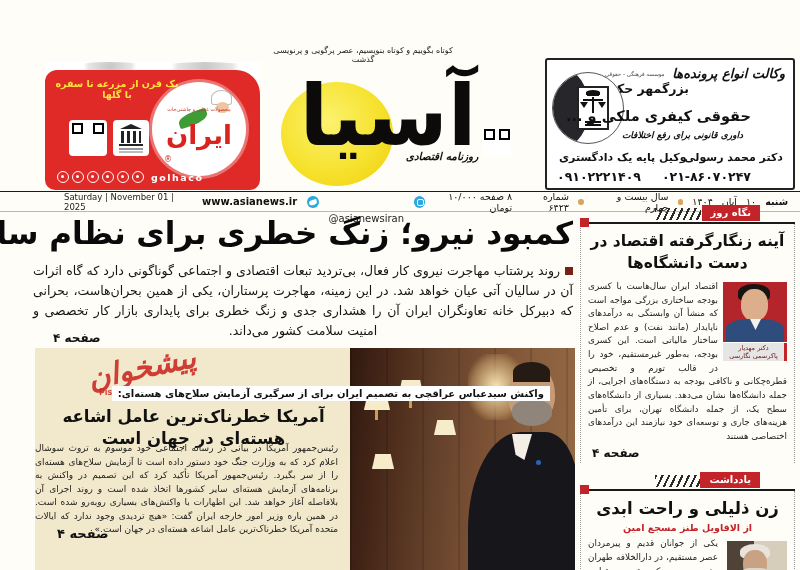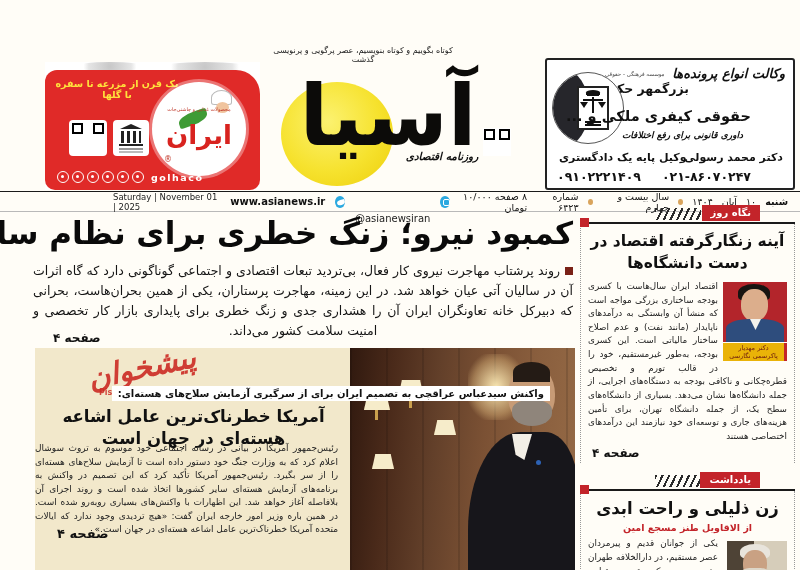--- a/index.html
+++ b/index.html
@@ -70,21 +70,21 @@
   .law-base{position:absolute;left:6px;bottom:2px;width:16px;height:2px;background:#111;box-shadow:0 -3px 0 #111;}
   .law-serv{position:absolute;right:42px;top:48px;font-size:14.5px;font-weight:bold;}
   .law-arb{position:absolute;right:50px;top:70px;font-size:9px;font-weight:bold;font-style:italic;}
   .law-name{position:absolute;right:10px;top:91px;font-size:11px;font-weight:bold;}
   .law-role{position:absolute;left:12px;top:91px;font-size:11px;font-weight:bold;}
   .law-ph1{position:absolute;right:42px;top:109px;font-size:12.5px;font-weight:bold;}
   .law-ph2{position:absolute;left:10px;top:109px;font-size:12.5px;font-weight:bold;}
 
   
   .datebar{left:0;top:191px;width:800px;height:21px;border-top:1px solid #1a1a1a;border-bottom:1px solid #b9b9b9;
-           box-sizing:border-box;display:flex;align-items:center;justify-content:space-between;padding:0 12px 0 113px;}
+           box-sizing:border-box;display:flex;align-items:center;justify-content:space-between;padding:0 12px 0 64px;}
   .db-left{display:flex;align-items:center;gap:10px;direction:ltr;}
   .db-date{font-size:8.5px;color:#222;}
   .db-web{font-size:10px;font-weight:bold;}
   .db-icon{width:12px;height:12px;border-radius:50%;background:#2ba9e0;position:relative;display:inline-block;}
   .db-bird::after{content:"";position:absolute;left:2px;top:4px;width:8px;height:5px;background:#fff;border-radius:60% 0 60% 60%;transform:rotate(-18deg);}
   .db-cam::after{content:"";position:absolute;left:3px;top:3px;width:5px;height:5px;border:1px solid #fff;border-radius:2px;}
   .db-handle{font-size:10px;color:#222;margin-top:34px;}
   .db-right{display:flex;align-items:center;gap:9px;direction:rtl;font-size:9.5px;}
   .db-right .b{font-weight:bold;}
   .db-dot{width:6px;height:6px;border-radius:50%;background:#d9a45c;display:inline-block;}
@@ -137,21 +137,21 @@
   .a-title{font-size:15.5px;font-weight:bold;text-align:center;line-height:1.45;margin:3px 0 5px;}
   .a-sub{color:#c3242a;font-size:9.5px;font-weight:bold;text-align:center;margin:0 0 4px;}
   .a-body{font-size:8.8px;line-height:1.55;text-align:justify;color:#222;}
   .a-pref{font-size:12px;font-weight:bold;text-align:left;margin:3px 4px 0;}
   .fig{float:right;margin:2px 0 2px 5px;width:64px;}
   .p1{position:relative;width:64px;height:60px;background:#b3252b;overflow:hidden;}
   .p1-hair{position:absolute;left:15px;top:2px;width:32px;height:17px;background:#171411;border-radius:50% 50% 25% 25%;}
   .p1-face{position:absolute;left:18px;top:7px;width:27px;height:32px;background:#dcae8c;border-radius:46%;}
   .p1-suit{position:absolute;left:3px;top:37px;width:58px;height:23px;background:#2e4d7d;border-radius:40% 40% 0 0;}
   .p1-shirt{position:absolute;left:27px;top:37px;width:11px;height:11px;background:#f4f2ec;clip-path:polygon(0 0,100% 0,50% 100%);}
-  .cap1{background:#eab308;border-left:none;border-right:3px solid #c3242a;color:#6b1a10;font-size:6.5px;
+  .cap1{background:#e5e5e5;border-left:none;border-right:3px solid #c3242a;color:#6b1a10;font-size:6.5px;
         text-align:center;padding:1px 2px;margin-top:1px;}
   .p2{position:relative;width:60px;height:70px;background:linear-gradient(90deg,#4e4336 0 45%,#d6cdba 45% 100%);overflow:hidden;margin-top:2px;}
   .p2-hair{position:absolute;left:13px;top:3px;width:30px;height:15px;background:#e8e4dc;border-radius:50% 50% 30% 30%;}
   .p2-face{position:absolute;left:16px;top:9px;width:24px;height:28px;background:#c9a183;border-radius:46%;}
   .p2-beard{position:absolute;left:14px;top:27px;width:28px;height:18px;background:#ddd6c8;border-radius:30% 30% 50% 50%;}
   .a2wrap{margin-top:9px;}
 </style>
 </head>
 <body>
 

